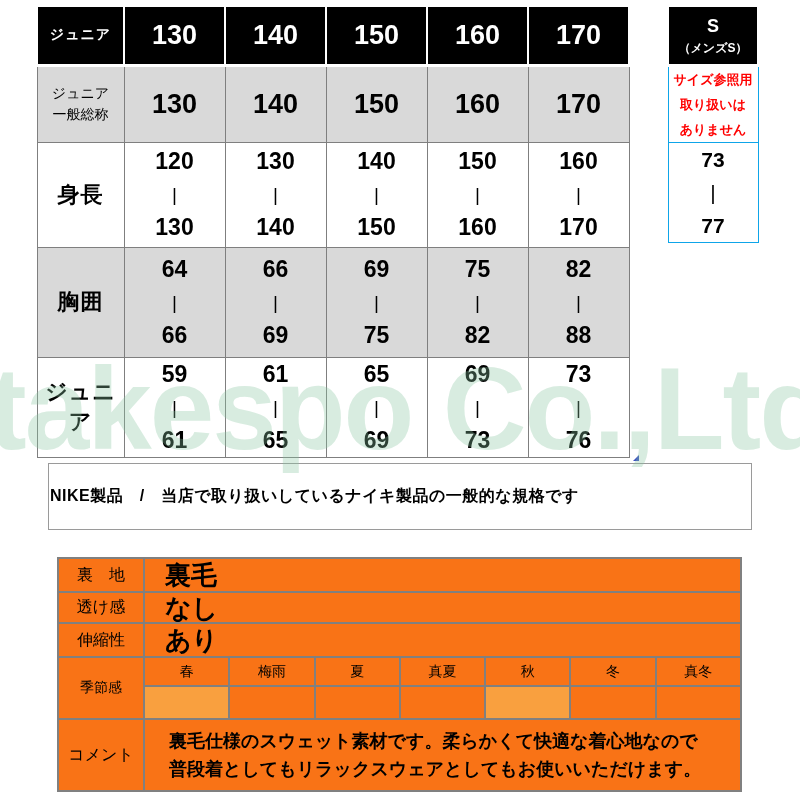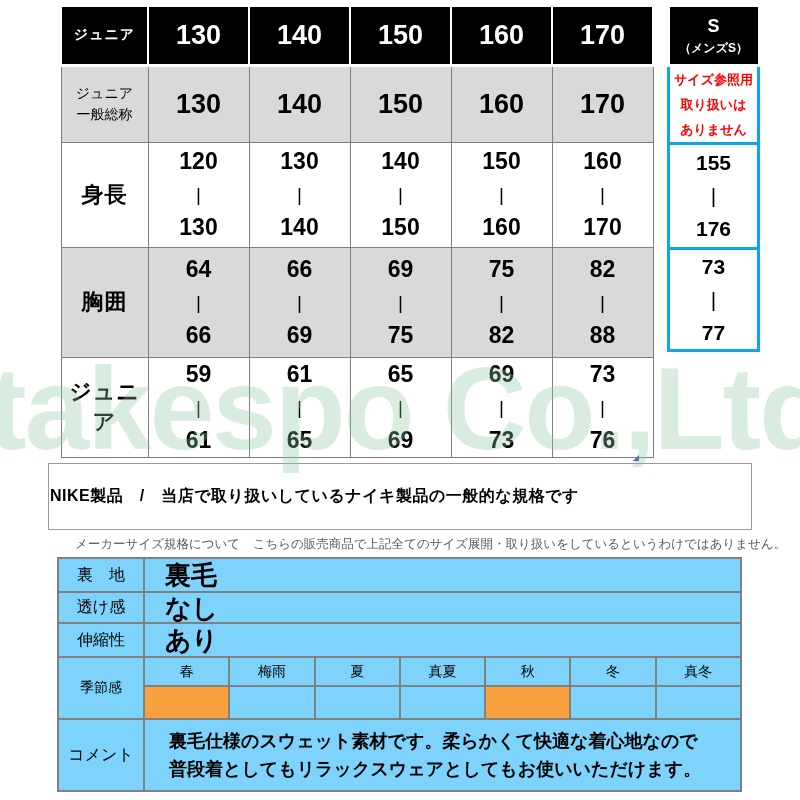--- a/index.html
+++ b/index.html
@@ -6,21 +6,21 @@
   .stage {
     position: relative; width: 800px; height: 800px;
     background: #ffffff; overflow: hidden;
     font-family: "Liberation Sans", sans-serif;
     color: #000;
   }
   table { border-collapse: collapse; table-layout: fixed; }
   td, th { padding: 0; vertical-align: middle; text-align: center; overflow: hidden; }
 
   
-  .size-main { position: absolute; left: 60px; top: 5px; width: 592px; }
+  .size-main { position: absolute; left: 36px; top: 5px; width: 592px; }
   .size-main col.c-lbl { width: 87px; }
   .size-main col.c-sz  { width: 101px; }
   .size-main td, .size-main th { border: 1px solid #7f7f7f; }
   .r-hdr { height: 59px; }
   .r-hdr th {
     background: #000; color: #fff;
     border: 2px solid #fff; border-bottom: 3px solid #fff;
     font-size: 27px; font-weight: 700;
   }
   .r-hdr th.corner { font-size: 14px; letter-spacing: 1px; }
@@ -30,21 +30,21 @@
   .r-height { height: 105px; }
   .r-chest  { height: 110px; }
   .r-chest td { background: #d9d9d9; }
   .r-waist  { height: 100px; }
   .lbl-b { font-size: 22px; font-weight: 700; letter-spacing: 1px; }
   td.range div { line-height: 33px; font-size: 23px; font-weight: 700; }
   td.range div.sep { font-size: 19px; font-weight: 400; }
 
   
   .size-mens { position: absolute; left: 667px; top: 5px; width: 90px; }
-  .size-mens td, .size-mens th { border: 3px solid #0ea5e9; }
+  .size-mens td, .size-mens th { border: 1px solid #0ea5e9; }
   .size-mens .r-hdr th { border: 2px solid #fff; border-bottom: 3px solid #fff; }
   .size-mens .r-hdr .s-big { display: block; font-size: 18px; font-weight: 700; line-height: 26px; }
   .size-mens .r-hdr .s-sub { display: block; font-size: 12px; font-weight: 700; line-height: 18px; }
   .size-mens .r-alias td { background: #fff; }
   .note-cell div { color: #ff0000; font-weight: 700; font-size: 13px; line-height: 25px; }
   .size-mens td.range div { font-size: 21px; }
 
   
   .nike-box {
     position: absolute; left: 48px; top: 463px; width: 704px; height: 67px;
@@ -52,21 +52,21 @@
     display: flex; align-items: center; padding-left: 1px;
     font-size: 16px; font-weight: 700; letter-spacing: 0.5px;
   }
   .maker-note {
     position: absolute; left: 75px; top: 536px; width: 700px;
     font-size: 12.5px; color: #595959; letter-spacing: 0px; white-space: nowrap;
   }
 
   
   .spec { position: absolute; left: 57px; top: 557px; width: 685px; }
-  .spec td { border: 2px solid #808080; background: #7dd3fc; }
+  .spec td { border: 2px solid #808080; background: #f97316; }
   .spec col.s-lbl { width: 86px; }
   .spec .lbl { font-size: 16px; font-weight: 400; }
   .spec tr.v-row { height: 34px; }
   .spec tr.v-row2 { height: 31px; }
   .spec td.val {
     text-align: left; padding-left: 20px;
     font-size: 26px; font-weight: 700; line-height: 1;
   }
   .spec tr.season-names { height: 29px; }
   .spec tr.season-names td { font-size: 14px; }
@@ -223,44 +223,36 @@
         <span class="s-sub">（メンズS）</span>
       </th>
     </tr>
     <tr class="r-alias">
       <td class="note-cell">
         <div>サイズ参照用</div>
         <div>取り扱いは</div>
         <div>ありません</div>
       </td>
     </tr>
-    <tr class="r-height">
-      <td class="range">
-        <div>155</div>
-        <div class="sep">|</div>
-        <div>176</div>
-      </td>
-    </tr>
     <tr class="r-waist">
       <td class="range">
         <div>73</div>
         <div class="sep">|</div>
         <div>77</div>
       </td>
     </tr>
   </tbody>
     </table>
 
   <div class="comment-marker"></div>
 
   <div class="nike-box">
     <span>NIKE製品　/　当店で取り扱いしているナイキ製品の一般的な規格です</span>
   </div>
 
-  <div class="maker-note">メーカーサイズ規格について　こちらの販売商品で上記全てのサイズ展開・取り扱いをしているというわけではありません。</div>
 
   <table class="spec">
     <colgroup>
       <col class="s-lbl">
         <col>
         <col>
         <col>
         <col>
         <col>
         <col>

